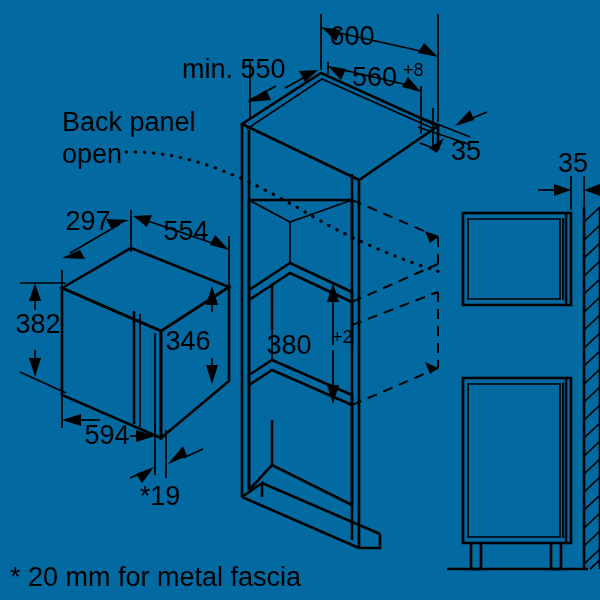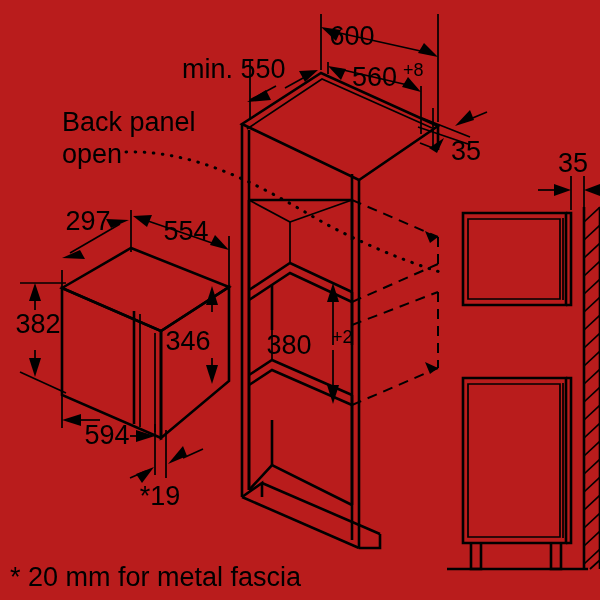--- a/index.html
+++ b/index.html
@@ -10,21 +10,21 @@
   body {
     width: 600px;
     height: 600px;
     overflow: hidden;
     font-family: "Liberation Sans", sans-serif;
   }
   #drawing-root {
     position: relative;
     width: 600px;
     height: 600px;
-    background: #b91c1c;
+    background: #0369a1;
   }
   svg.drawing {
     display: block;
     width: 600px;
     height: 600px;
   }
   .ln {
     stroke: #000000;
     fill: none;
     stroke-linecap: butt;

